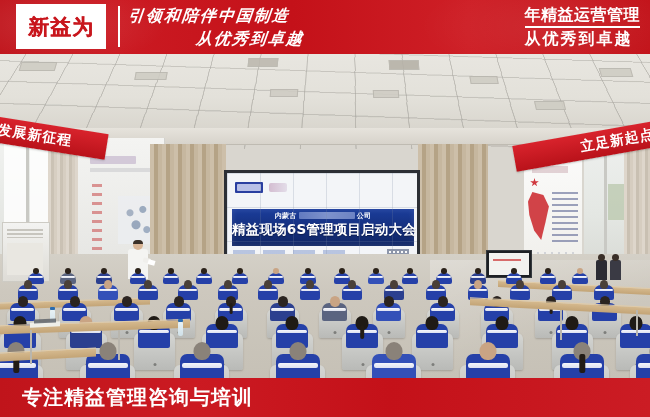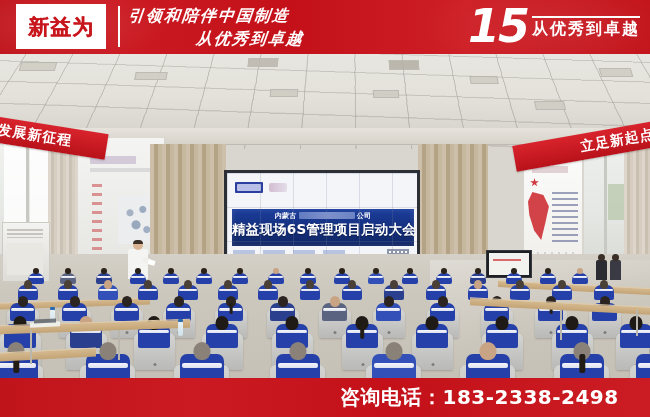--- a/index.html
+++ b/index.html
@@ -414,22 +414,22 @@
     </div>
 
     <div class="hdr-divider"></div>
 
     <div class="slogan">
       <div class="slogan-l1">引领和陪伴中国制造</div>
       <div class="slogan-l2">从优秀到卓越</div>
     </div>
 
     <div class="years">
-      <div class="years-num">15</div>
       <div class="years-txt">
+        <div class="years-l1">年精益运营管理</div>
         <div class="years-rule"></div>
         <div class="years-l2">从优秀到卓越</div>
       </div>
     </div>
   </div>
 
   <div class="photo">
 
     <div class="ceiling">
       <div class="ceil-grid"></div>
@@ -1003,16 +1003,16 @@
         <div class="bt-cap"></div>
       </div>
     <div class="bottle bt2">
         <div class="bt-cap"></div>
       </div>
     <div class="paper-sheet"></div>
     <div class="paper-sheet2"></div>
   </div>
 
   <div class="footer">
-    <div class="foot-r">咨询电话：183-2338-2498</div>
+    <div class="foot-l">专注精益管理咨询与培训</div>
   </div>
 
 </div>
 
 </body></html>

